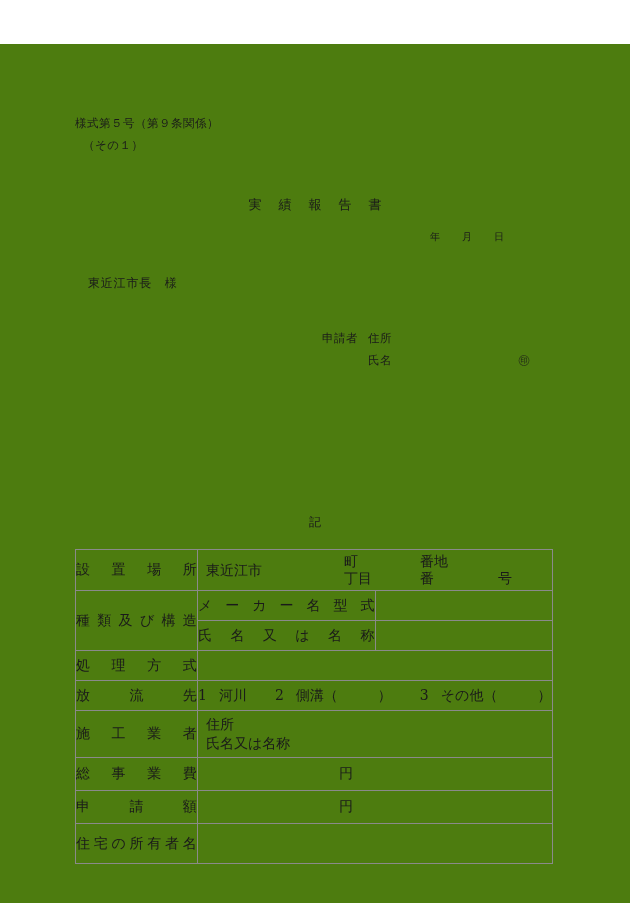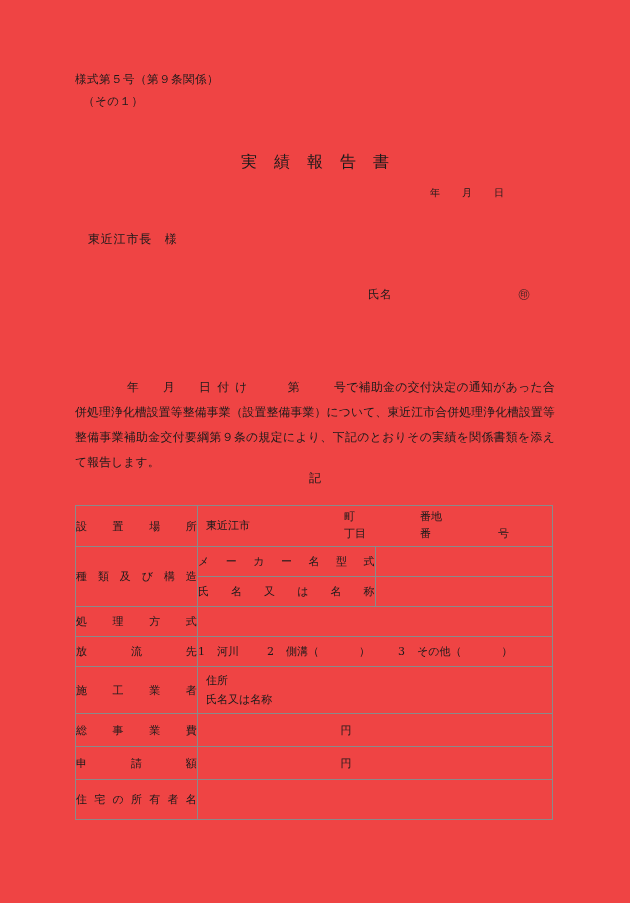--- a/index.html
+++ b/index.html
@@ -11,21 +11,22 @@
     width: 630px;
     height: 903px;
     position: relative;
     font-family: "DejaVu Serif", "Liberation Serif", serif;
     color: #1a1a1a;
     overflow: hidden;
   }
   .page {
     position: absolute;
     inset: 0;
-    background: #ef4444;
+    background: #4d7c0f;
+    margin-top: 44px;
   }
 
   
   .form-no {
     position: absolute;
     left: 75px;
     top: 72px;
     font-size: 11.5px;
     letter-spacing: 0.5px;
     white-space: nowrap;
@@ -49,21 +50,21 @@
     font-size: 12.5px;
     letter-spacing: 0.4px;
     white-space: nowrap;
   }
   .title-sub {
     position: absolute;
     left: 0;
     top: 152px;
     width: 630px;
     text-align: center;
-    font-size: 16px;
+    font-size: 13px;
     letter-spacing: 17px;
     text-indent: 17px;
     white-space: nowrap;
   }
 
   
   .date-line {
     position: absolute;
     left: 430px;
     top: 186px;
@@ -137,21 +138,21 @@
   }
 
   
   .form-table {
     position: absolute;
     left: 75px;
     top: 505px;
     width: 478px;
     border-collapse: collapse;
     table-layout: fixed;
-    font-size: 11px;
+    font-size: 14px;
   }
   .form-table td {
     border: 1px solid #8a8a8a;
     padding: 0;
     vertical-align: middle;
   }
   .lbl {
     width: 121px;
     text-align: justify;
     text-justify: inter-character;
@@ -219,29 +220,30 @@
   <div class="form-sub">（その１）</div>
 
   <div class="title-sub">実績報告書</div>
 
   <div class="date-line">年　月　日</div>
 
   <div class="addressee">東近江市長　様</div>
 
   <div class="applicant">
     <div class="applicant-row">
+      <span class="applicant-role">申請者</span>
+      <span class="applicant-field">住所</span>
+    </div>
+    <div class="applicant-row">
       <span class="applicant-role"></span>
       <span class="applicant-field">氏名</span>
       <span class="seal">㊞</span>
     </div>
   </div>
 
-  <div class="body-text">
-    <span class="lead-blank">年　月　日付け</span><span class="gap-wide"></span><span>第</span><span class="gap-wide"></span><span>号で補助金の交付決定の通知があった合併処理浄化槽</span><span>設置等整備事業（設置整備事業）について、東近江市合併処理浄化槽設置等整備事業補助</span><span>金交付要綱第９条の規定により、下記のとおりその実績を関係書類を添えて報告します。</span>
-  </div>
 
   <div class="ki">記</div>
 
   <table class="form-table">
     <tbody>
         <tr class="r-place">
       <td class="lbl">設置場所</td>
       <td colspan="2">
         <div class="addr-grid">
           <span class="addr-city">東近江市</span>

